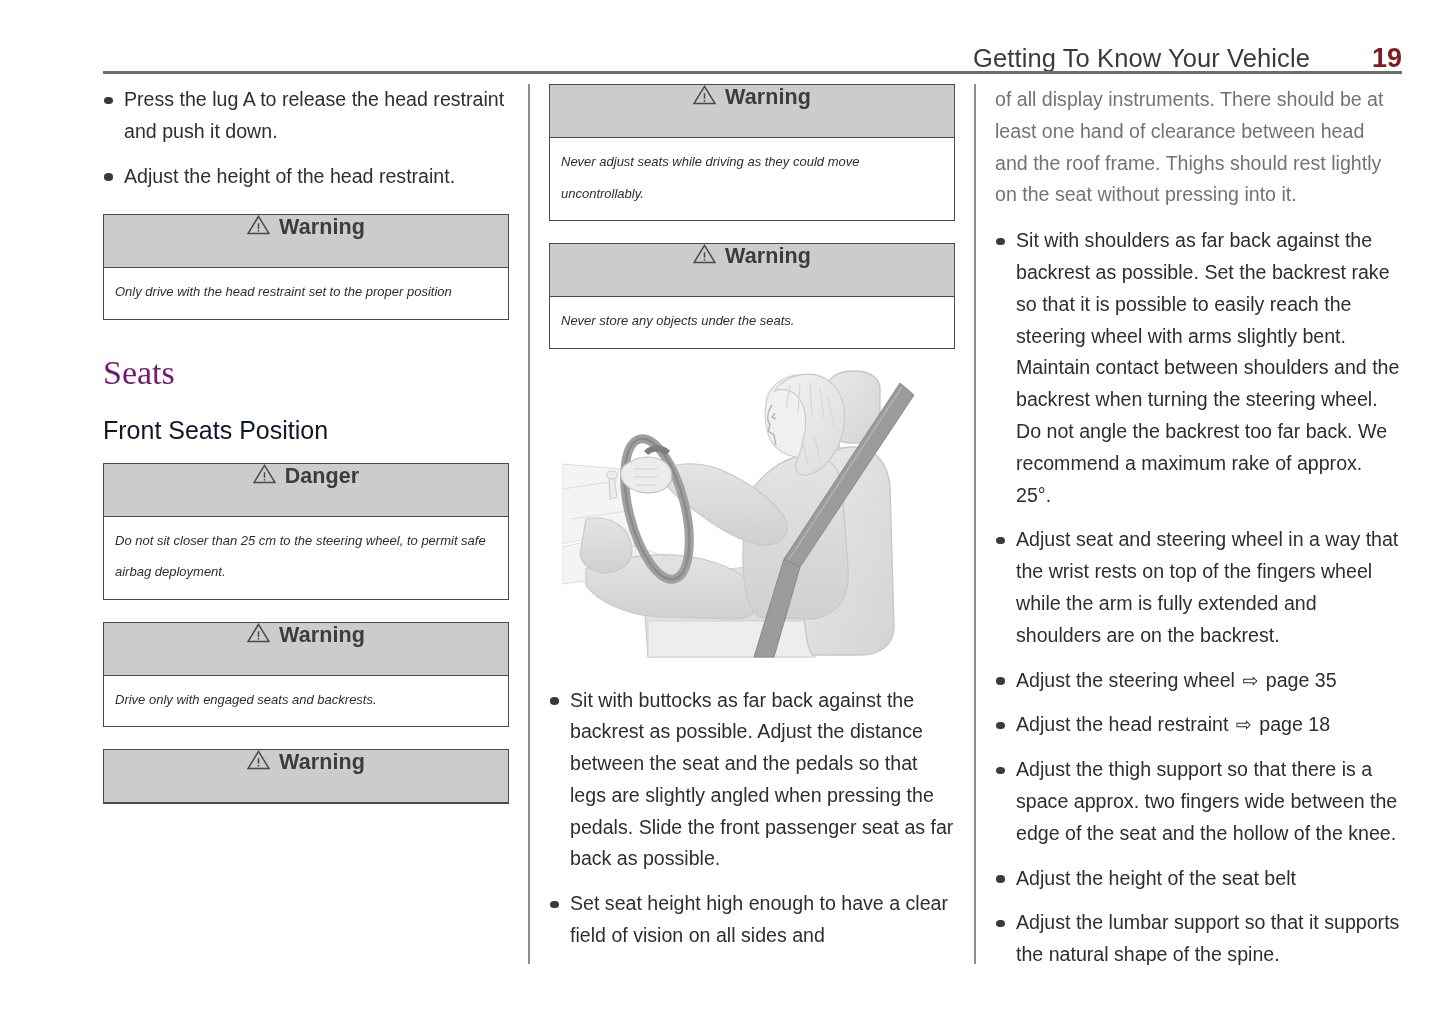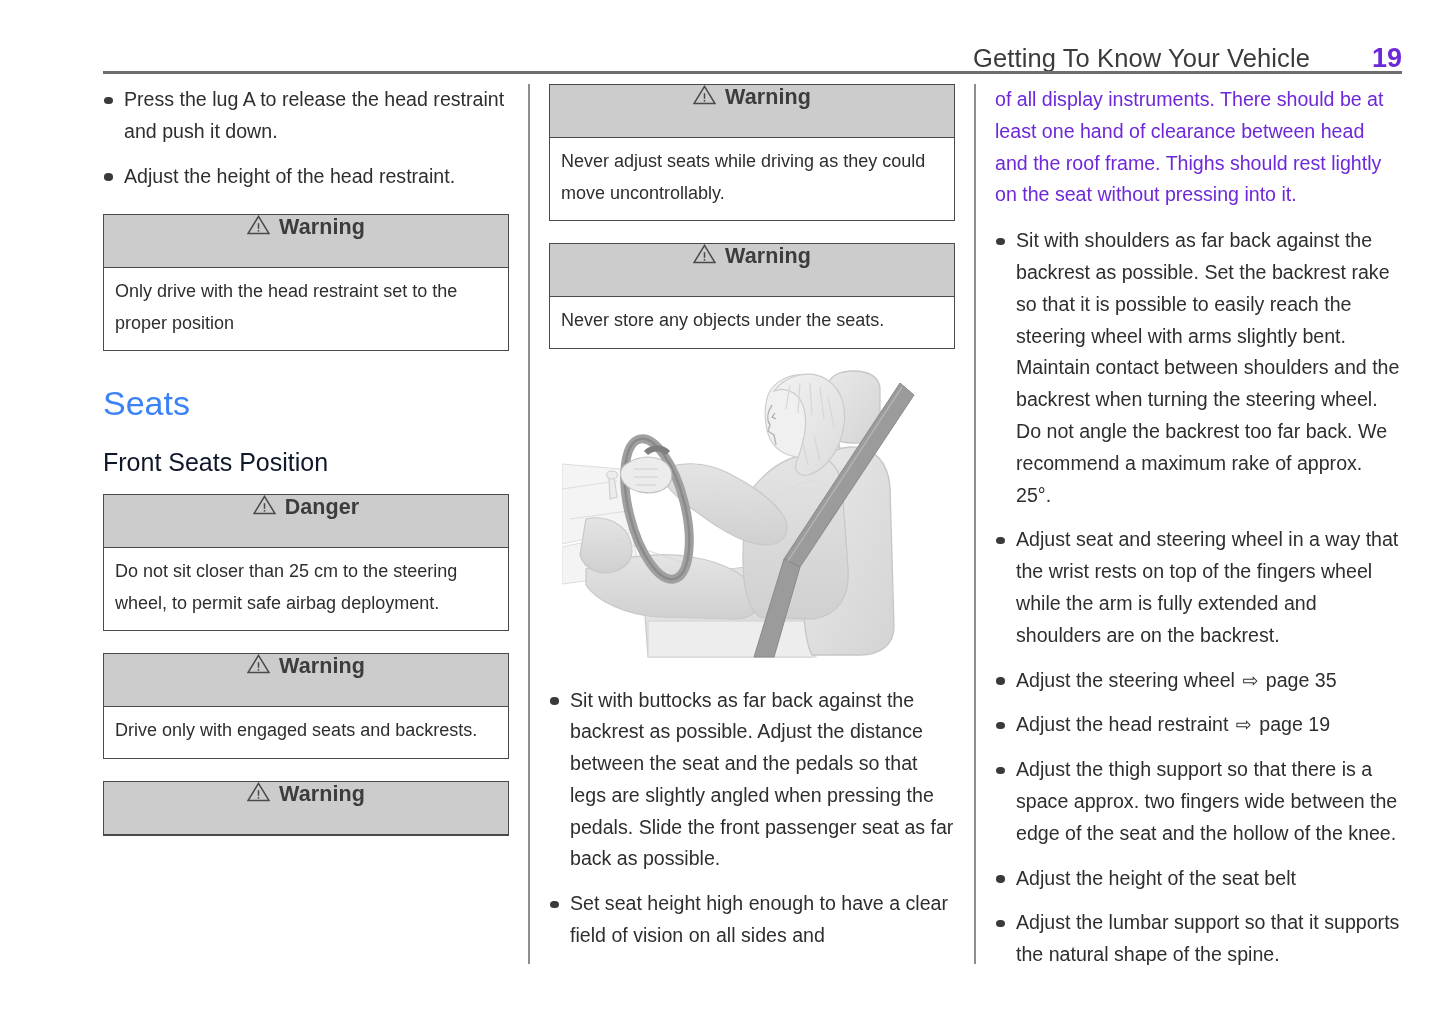--- a/index.html
+++ b/index.html
@@ -35,21 +35,21 @@
     font-size: 25.5px;
     font-weight: normal;
     color: #3b3b3b;
     letter-spacing: 0.1px;
     line-height: 1;
     padding-bottom: 3px;
   }
   .header-pageno {
     font-size: 27px;
     font-weight: bold;
-    color: #6d28d9;
+    color: #7f1d1d;
     line-height: 1;
     padding-bottom: 2px;
     margin-left: 58px;
     min-width: 34px;
     text-align: right;
   }
   .header-rule {
     position: absolute;
     left: 103px;
     top: 71px;
@@ -106,21 +106,21 @@
     left: 1px;
     top: 12.5px;
     width: 8.5px;
     height: 7.5px;
     border-radius: 50%;
     background: #3a3a3a;
   }
   .plain-para {
     font-size: 19.6px;
     line-height: 31.8px;
-    color: #6d28d9;
+    color: #737373;
     margin: 0;
   }
 
   
   .callout {
     border: 1.4px solid #4a4a4a;
     background: #ffffff;
     margin: 0;
   }
   .callout-head {
@@ -133,32 +133,34 @@
   }
   .callout-head .label {
     font-size: 21.5px;
     font-weight: bold;
     color: #3c3c3c;
     letter-spacing: 0.1px;
   }
   .warn-tri { display: block; }
   .callout-body {
     padding: 8px 11px 11px 11px;
-    font-size: 18px;
+    font-size: 13px;
     line-height: 31.5px;
     color: #2e2e2e;
+    font-style: italic;
   }
 
   
   .h-seats {
     font-size: 34px;
     font-weight: normal;
-    color: #3b82f6;
+    color: #701a75;
     margin: 0;
     line-height: 1.1;
+    font-family: Liberation Serif, serif;
   }
   .h-sub {
     font-size: 25px;
     font-weight: normal;
     color: #0f172a;
     margin: 0;
     line-height: 1.1;
   }
   .sp-14 { height: 14px; }
   .sp-18 { height: 18px; }
@@ -421,21 +423,21 @@
         <li>
           <span class="dot"></span>
           <span>Adjust the steering wheel</span>
           <span class="xref-arrow">⇨</span>
           <span>page 35</span>
         </li>
         <li>
           <span class="dot"></span>
           <span>Adjust the head restraint</span>
           <span class="xref-arrow">⇨</span>
-          <span>page 19</span>
+          <span>page 18</span>
         </li>
         <li>
           <span class="dot"></span>
           <span>Adjust the thigh support so that there is a space approx. two fingers wide between the edge of the seat and the hollow of the knee.</span>
         </li>
         <li>
           <span class="dot"></span>
           <span>Adjust the height of the seat belt</span>
         </li>
         <li>

